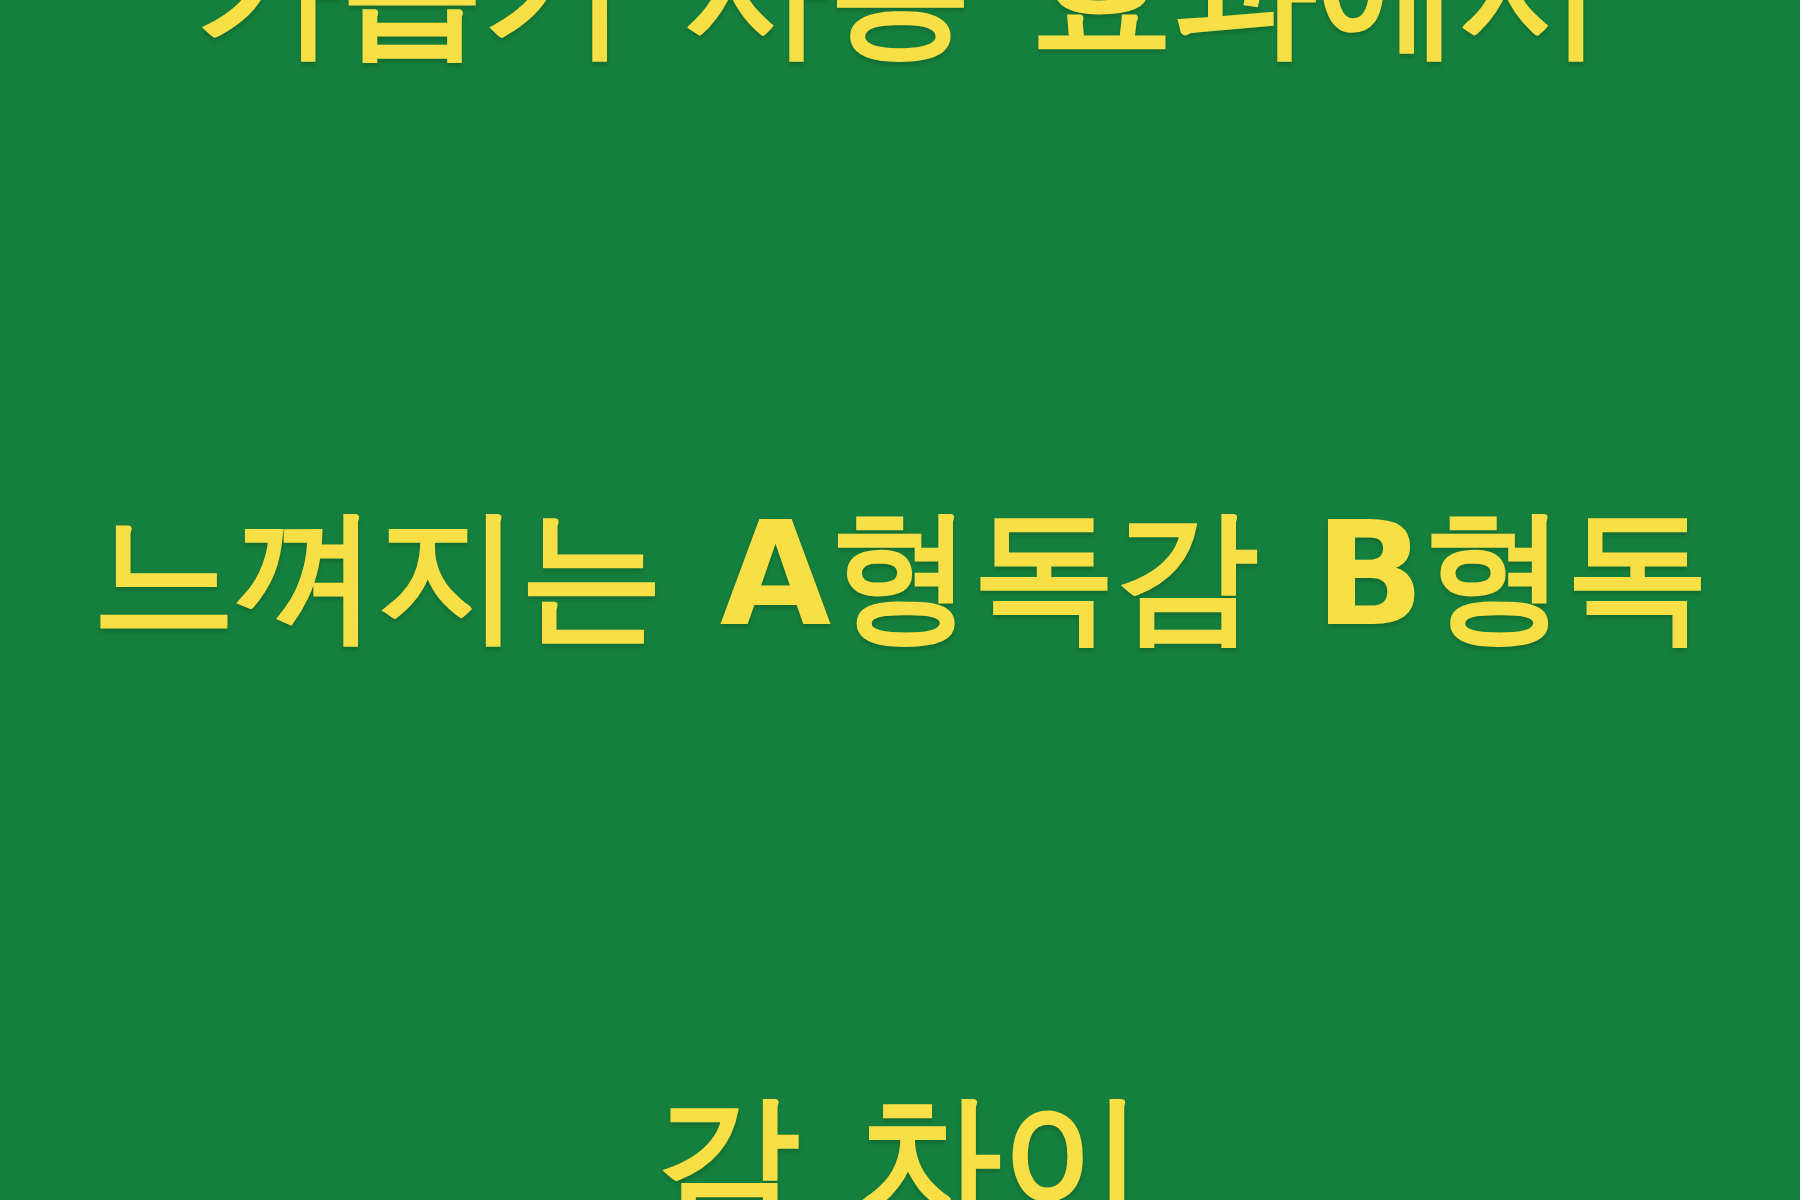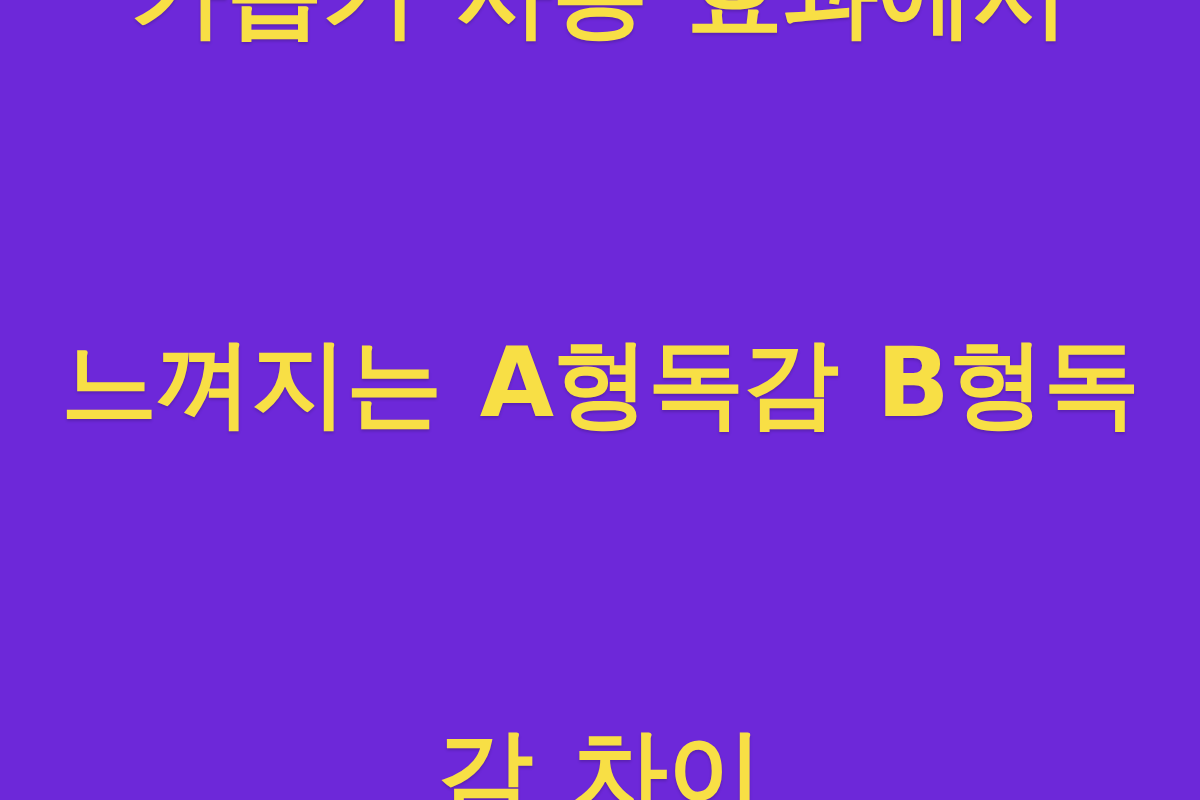--- a/index.html
+++ b/index.html
@@ -54,21 +54,21 @@
   }
 
   
   .headline .line-2 {
     letter-spacing: -1px;
   }
 </style>
 </head>
 <body>
 
-<div class="banner" style="background: #6d28d9;">
+<div class="banner" style="background: #15803d;">
 
   <h1 class="headline" style="color: rgb(248, 223, 69);">
 
     <span class="line line-1">가습기 사용 효과에서</span>
 
     <span class="line line-2">느껴지는 A형독감 B형독</span>
 
     <span class="line line-3">감 차이</span>
 
   </h1>

